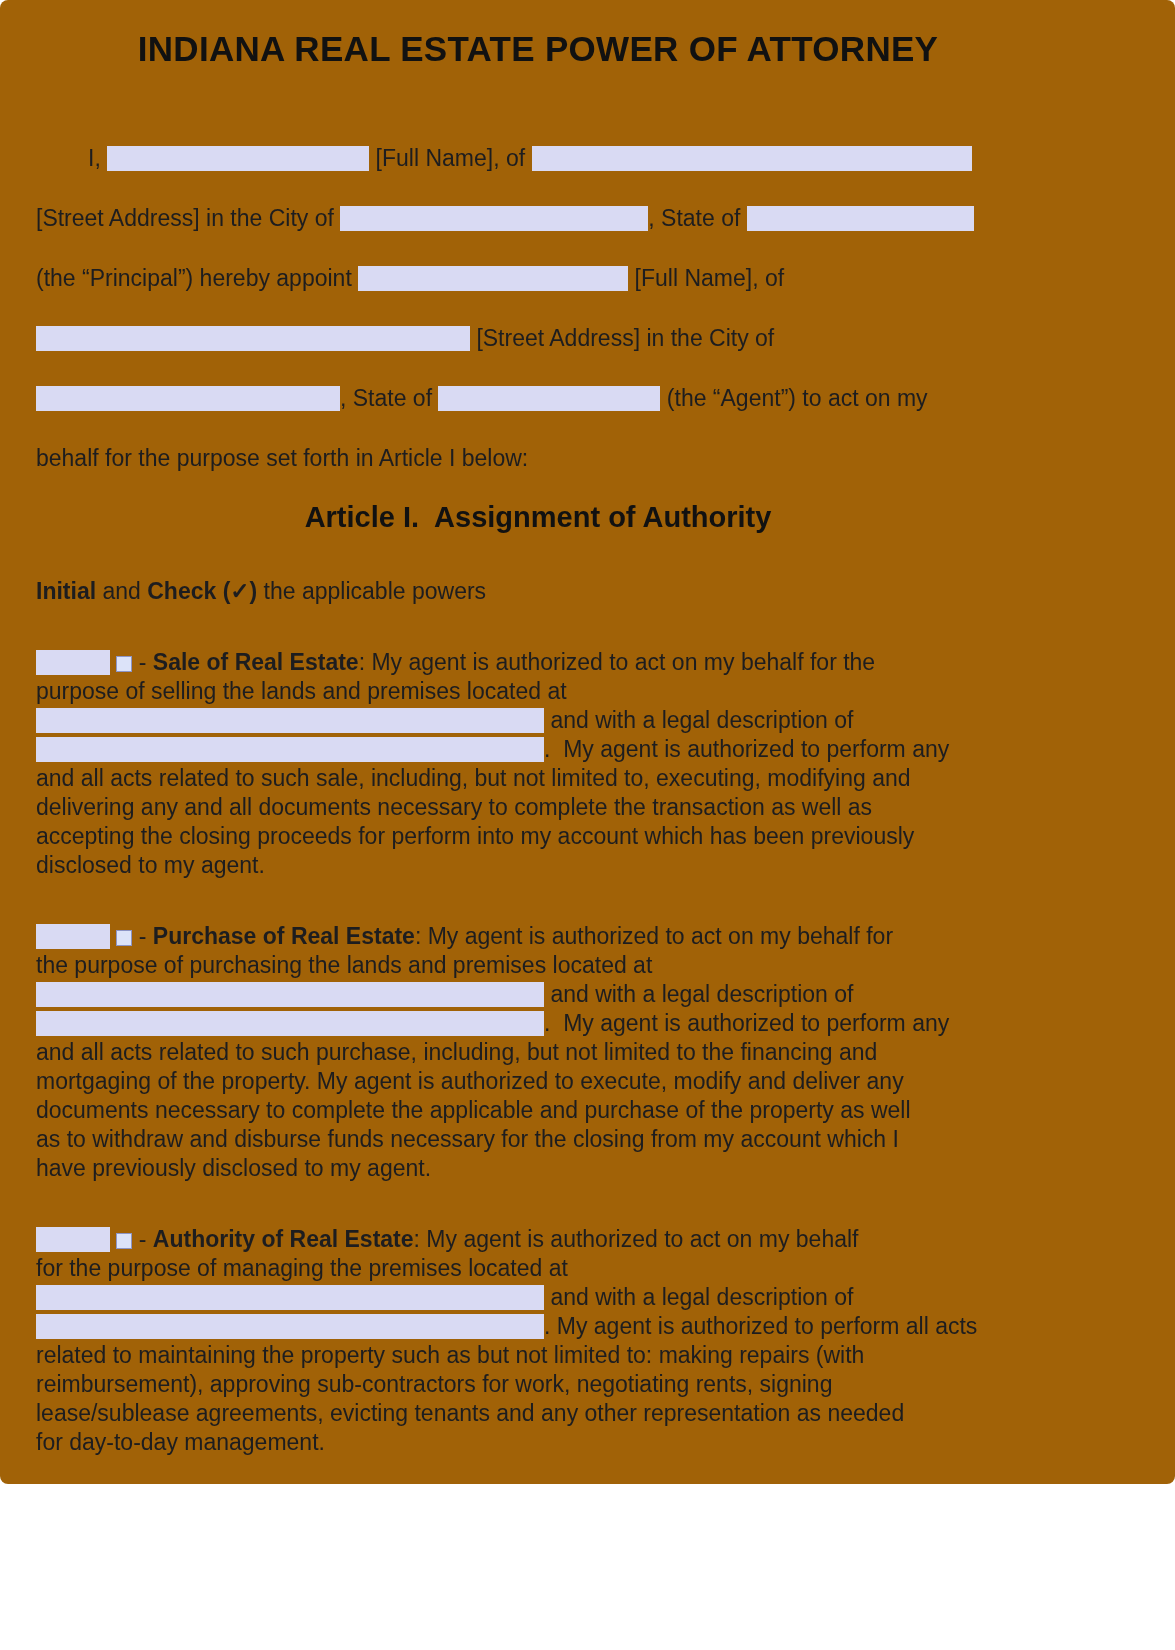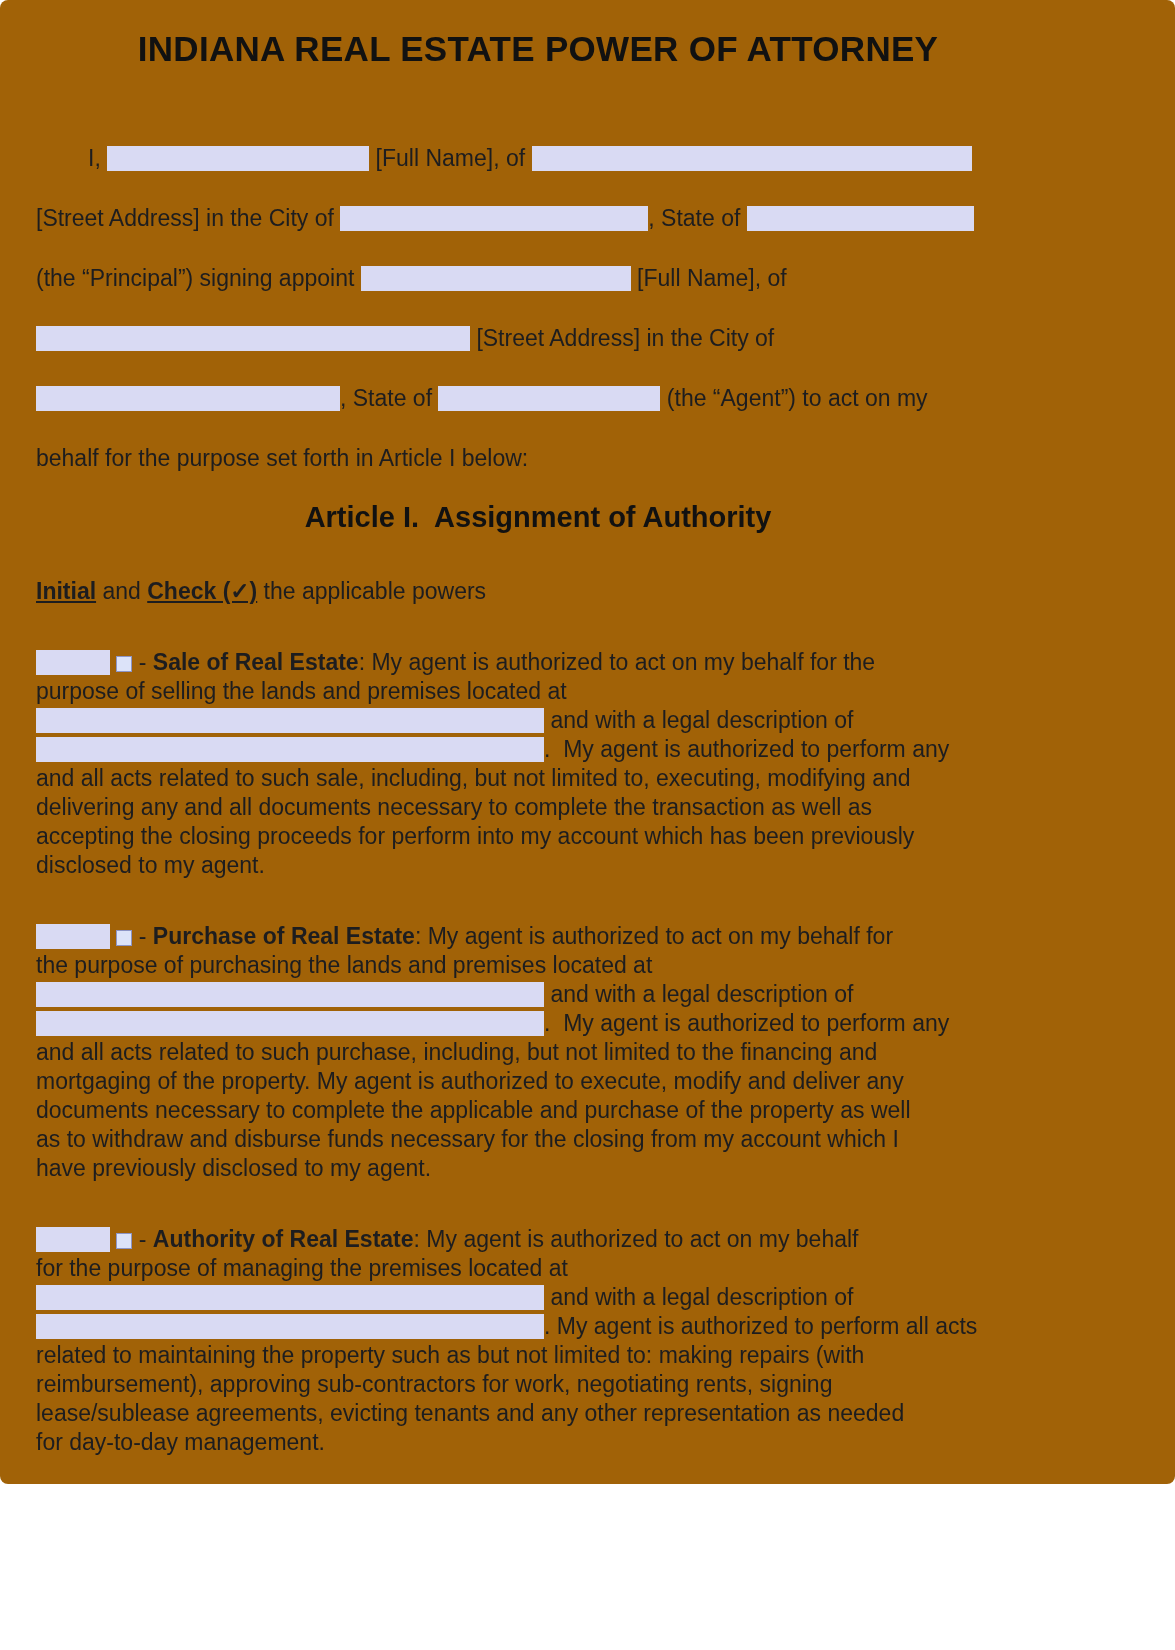--- a/index.html
+++ b/index.html
@@ -40,21 +40,21 @@
     font-weight: bold;
     text-align: center;
     white-space: pre;
     color: #111111;
   }
   .instruction { margin-top: 40px; }
   .line { line-height: 30px; white-space: pre; }
   .power { margin-top: 42px; }
   .power .line { line-height: 29px; }
   .b { font-weight: bold; }
-  .u { text-decoration: underline; }
+  .u { }
   .blank {
     display: inline-block;
     height: 25px;
     background: var(--field-fill, #d9daf3);
     vertical-align: -5px;
   }
   .cb {
     display: inline-block;
     width: 16px;
     height: 16px;
@@ -79,21 +79,21 @@
 </style>
 </head>
 <body>
 
 <div class="page">
   <div class="content">
     <h1 class="doc-title">INDIANA REAL ESTATE POWER OF ATTORNEY</h1>
     <div class="intro">
         <div class="line" style="padding-left: 52px;"><span>I, </span><span class="blank" style="width: 262px;"></span><span> [Full Name], of </span><span class="blank" style="width: 440px;"></span></div>
         <div class="line"><span>[Street Address] in the City of </span><span class="blank" style="width: 308px;"></span><span>, State of </span><span class="blank" style="width: 227px;"></span></div>
-        <div class="line"><span>(the “Principal”) signing appoint </span><span class="blank" style="width: 270px;"></span><span> [Full Name], of</span></div>
+        <div class="line"><span>(the “Principal”) hereby appoint </span><span class="blank" style="width: 270px;"></span><span> [Full Name], of</span></div>
         <div class="line"><span class="blank" style="width: 434px;"></span><span> [Street Address] in the City of</span></div>
         <div class="line"><span class="blank" style="width: 304px;"></span><span>, State of </span><span class="blank" style="width: 222px;"></span><span> (the “Agent”) to act on my</span></div>
         <div class="line"><span>behalf for the purpose set forth in Article I below:</span></div>
       </div>
     <h2 class="article-heading">Article I.  Assignment of Authority</h2>
     <div class="instruction line"><span class="b u">Initial</span><span> and </span><span class="b u">Check (✓)</span><span> the applicable powers</span></div>
     <div class="power">
         <div class="line"><span class="blank" style="width: 74px;"></span><span> </span><span class="cb"></span><span> - </span><span class="b">Sale of Real Estate</span><span>: My agent is authorized to act on my behalf for the</span></div>
         <div class="line"><span>purpose of selling the lands and premises located at</span></div>
         <div class="line"><span class="blank" style="width: 508px;"></span><span> and with a legal description of</span></div>

